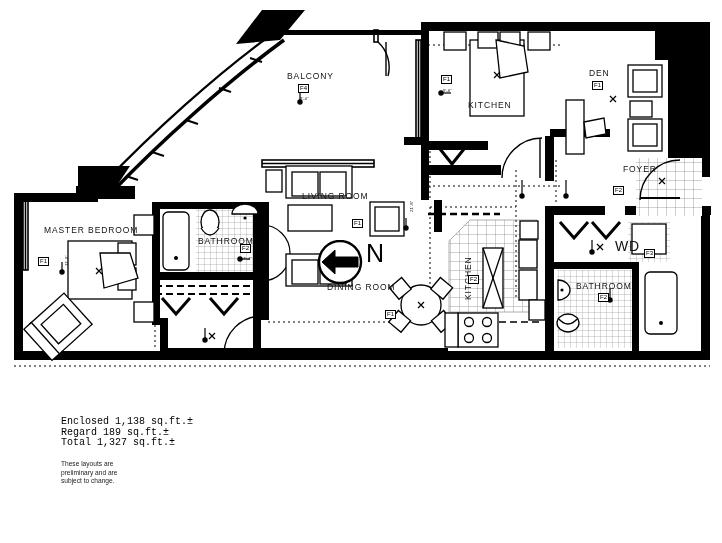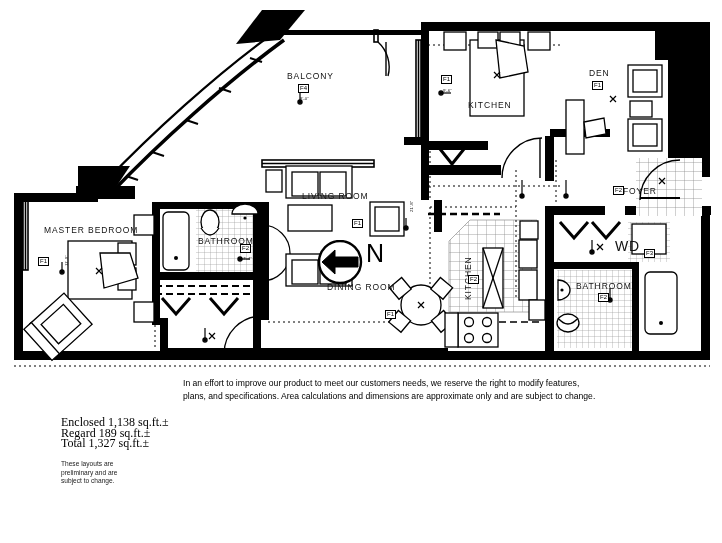--- a/index.html
+++ b/index.html
@@ -22,22 +22,22 @@
 
   
   #north{position:absolute;left:318px;top:240px;width:62px;height:44px;}
   #north .nletter{position:absolute;left:48px;top:1px;font-size:25px;
         line-height:25px;font-family:"Liberation Sans",sans-serif;}
 
   
   #caption{position:absolute;left:0;top:372px;width:722px;height:171px;}
   #unitcode{position:absolute;left:59px;top:5px;font-size:33px;line-height:34px;
         letter-spacing:-1px;font-family:"Liberation Sans",sans-serif;}
-  #areas{position:absolute;left:61px;top:45px;font-size:12px;line-height:10.5px;
-        font-family:Liberation Serif, serif;}
+  #areas{position:absolute;left:61px;top:45px;font-size:10px;line-height:10.5px;
+        font-family:Liberation Mono, monospace;}
   #prelim{position:absolute;left:61px;top:88px;font-size:6.6px;line-height:8.6px;
         color:#222;font-family:"Liberation Sans",sans-serif;}
   #disclaimer{position:absolute;left:183px;top:5px;width:500px;font-size:8.6px;
         line-height:12.5px;font-family:"Liberation Sans",sans-serif;}
   #disclaimer div{white-space:nowrap;}
 </style>
 </head>
 <body>
 
 <div id="page">
@@ -321,21 +321,21 @@
     <div class="fbox" style="left:298px;top:84px;">F4</div>
     <div class="dimtxt" style="left:300px;top:96px;">8'-0"</div>
 
     <div class="rlabel" style="left:468px;top:100px;">KITCHEN</div>
     <div class="fbox" style="left:441px;top:75px;">F1</div>
     <div class="dimtxt" style="left:443px;top:88px;">9'-6"</div>
 
     <div class="rlabel" style="left:589px;top:68px;">DEN</div>
     <div class="fbox" style="left:592px;top:81px;">F1</div>
 
-    <div class="rlabel" style="left:610px;top:186px;padding-left:13px;">FOYER</div>
+    <div class="rlabel" style="left:610px;top:164px;padding-left:13px;">FOYER</div>
     <div class="fbox" style="left:613px;top:186px;">F2</div>
 
     <div class="rlabel" style="left:302px;top:191px;">LIVING ROOM</div>
     <div class="fbox" style="left:352px;top:219px;">F1</div>
     <div class="dimtxt" style="left:409px;top:212px;transform:rotate(-90deg);transform-origin:0 0;">21'-8"</div>
 
     <div class="rlabel" style="left:327px;top:282px;">DINING ROOM</div>
     <div class="fbox" style="left:385px;top:310px;">F1</div>
 
     <div class="rlabel vert" style="left:463px;top:300px;">KITCHEN</div>
@@ -373,18 +373,14 @@
       <div>Regard 189 sq.ft.±</div>
       <div>Total 1,327 sq.ft.±</div>
     </div>
 
     <div id="prelim">
       <div>These layouts are</div>
       <div>preliminary and are</div>
       <div>subject to change.</div>
     </div>
 
-    <div id="disclaimer">
-      <div>In an effort to improve our product to meet our customers needs, we reserve the right to modify features,</div>
-      <div>plans, and specifications. Area calculations and dimensions are approximate only and are subject to change.</div>
-    </div>
   </div>
 </div>
 
 </body></html>

